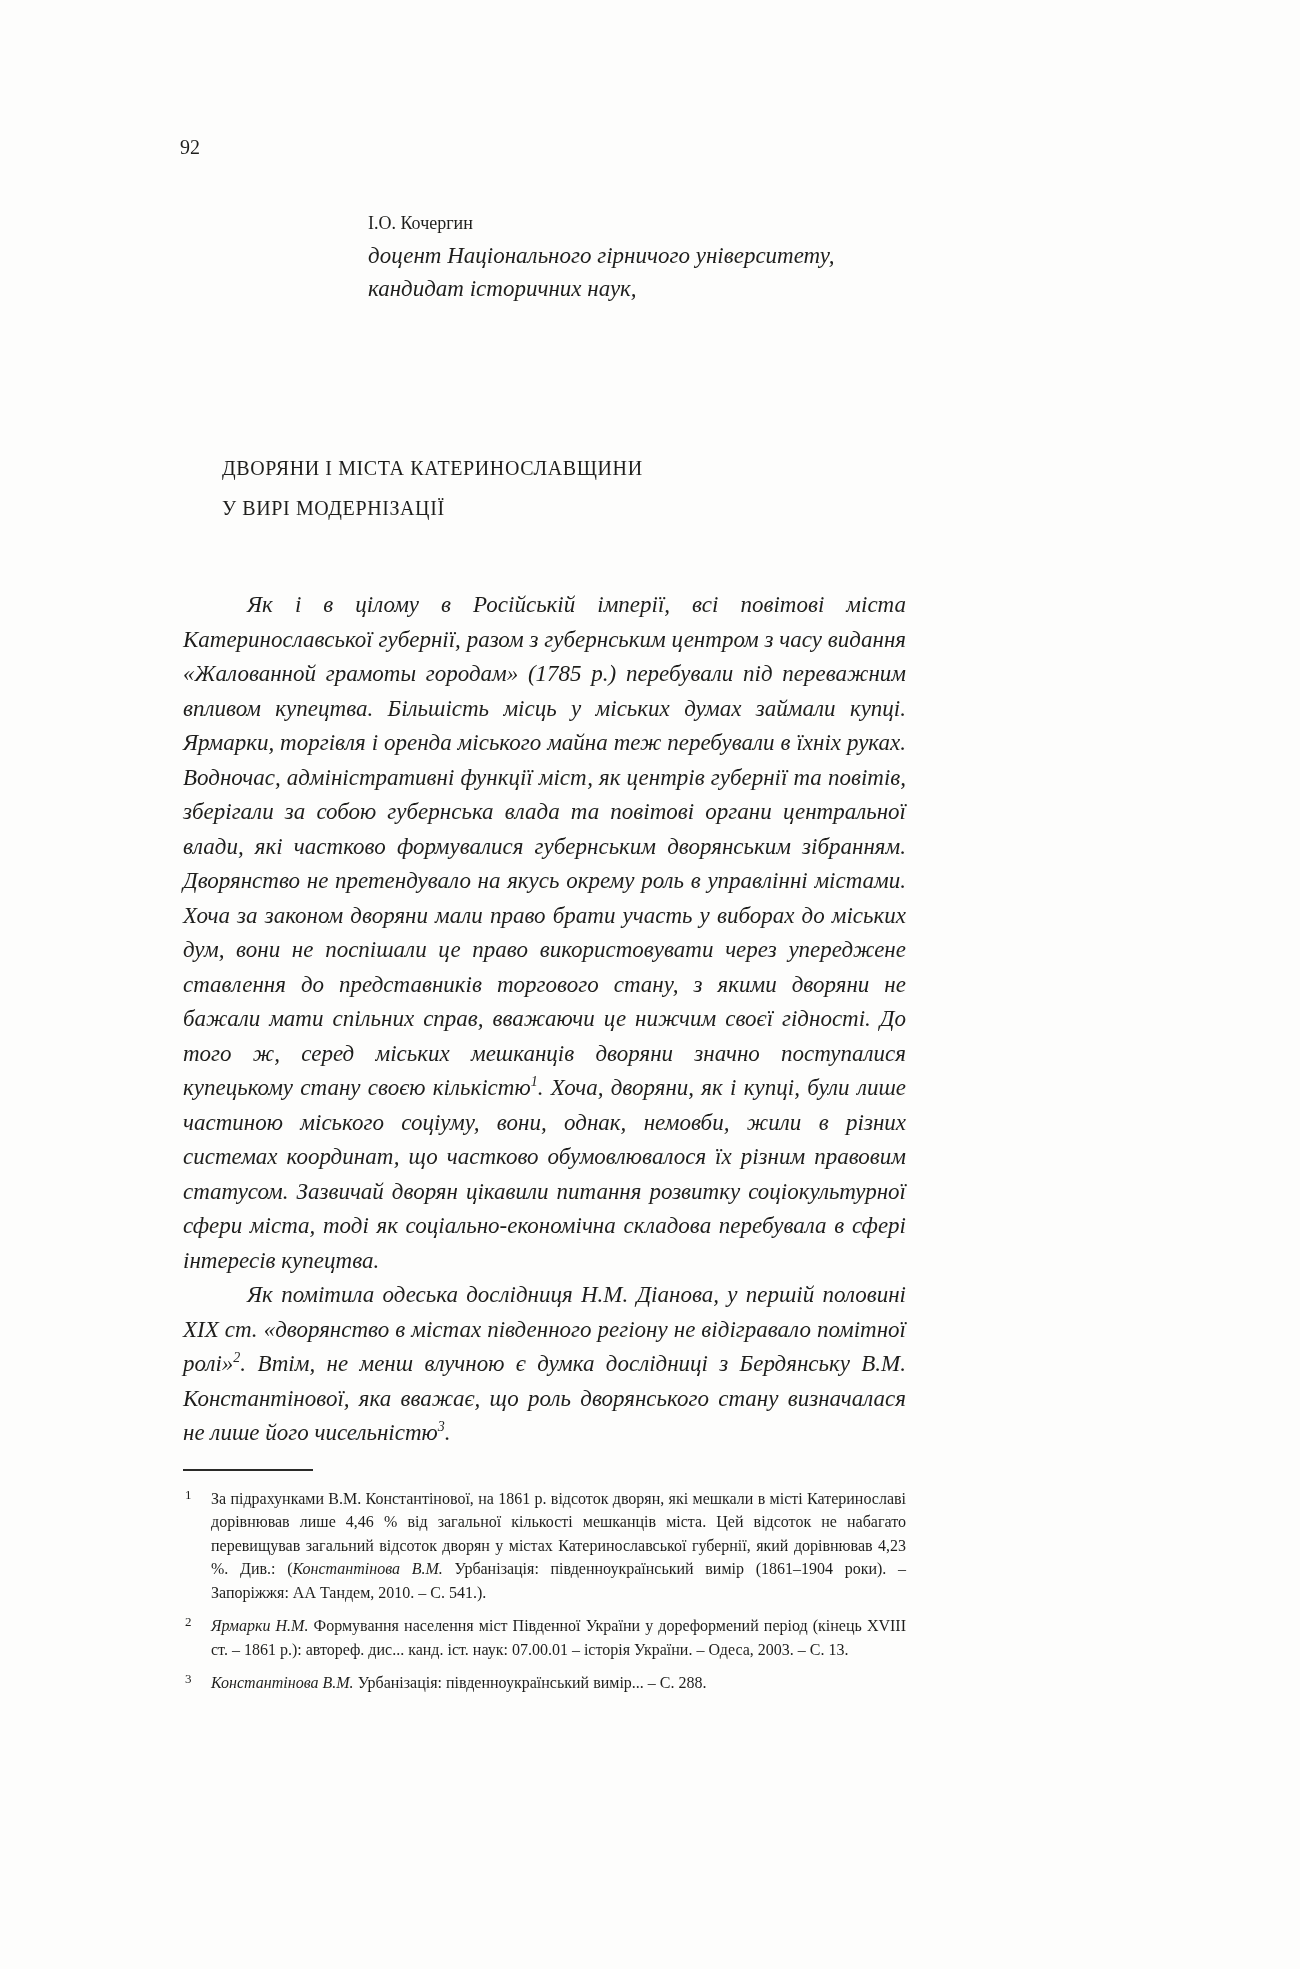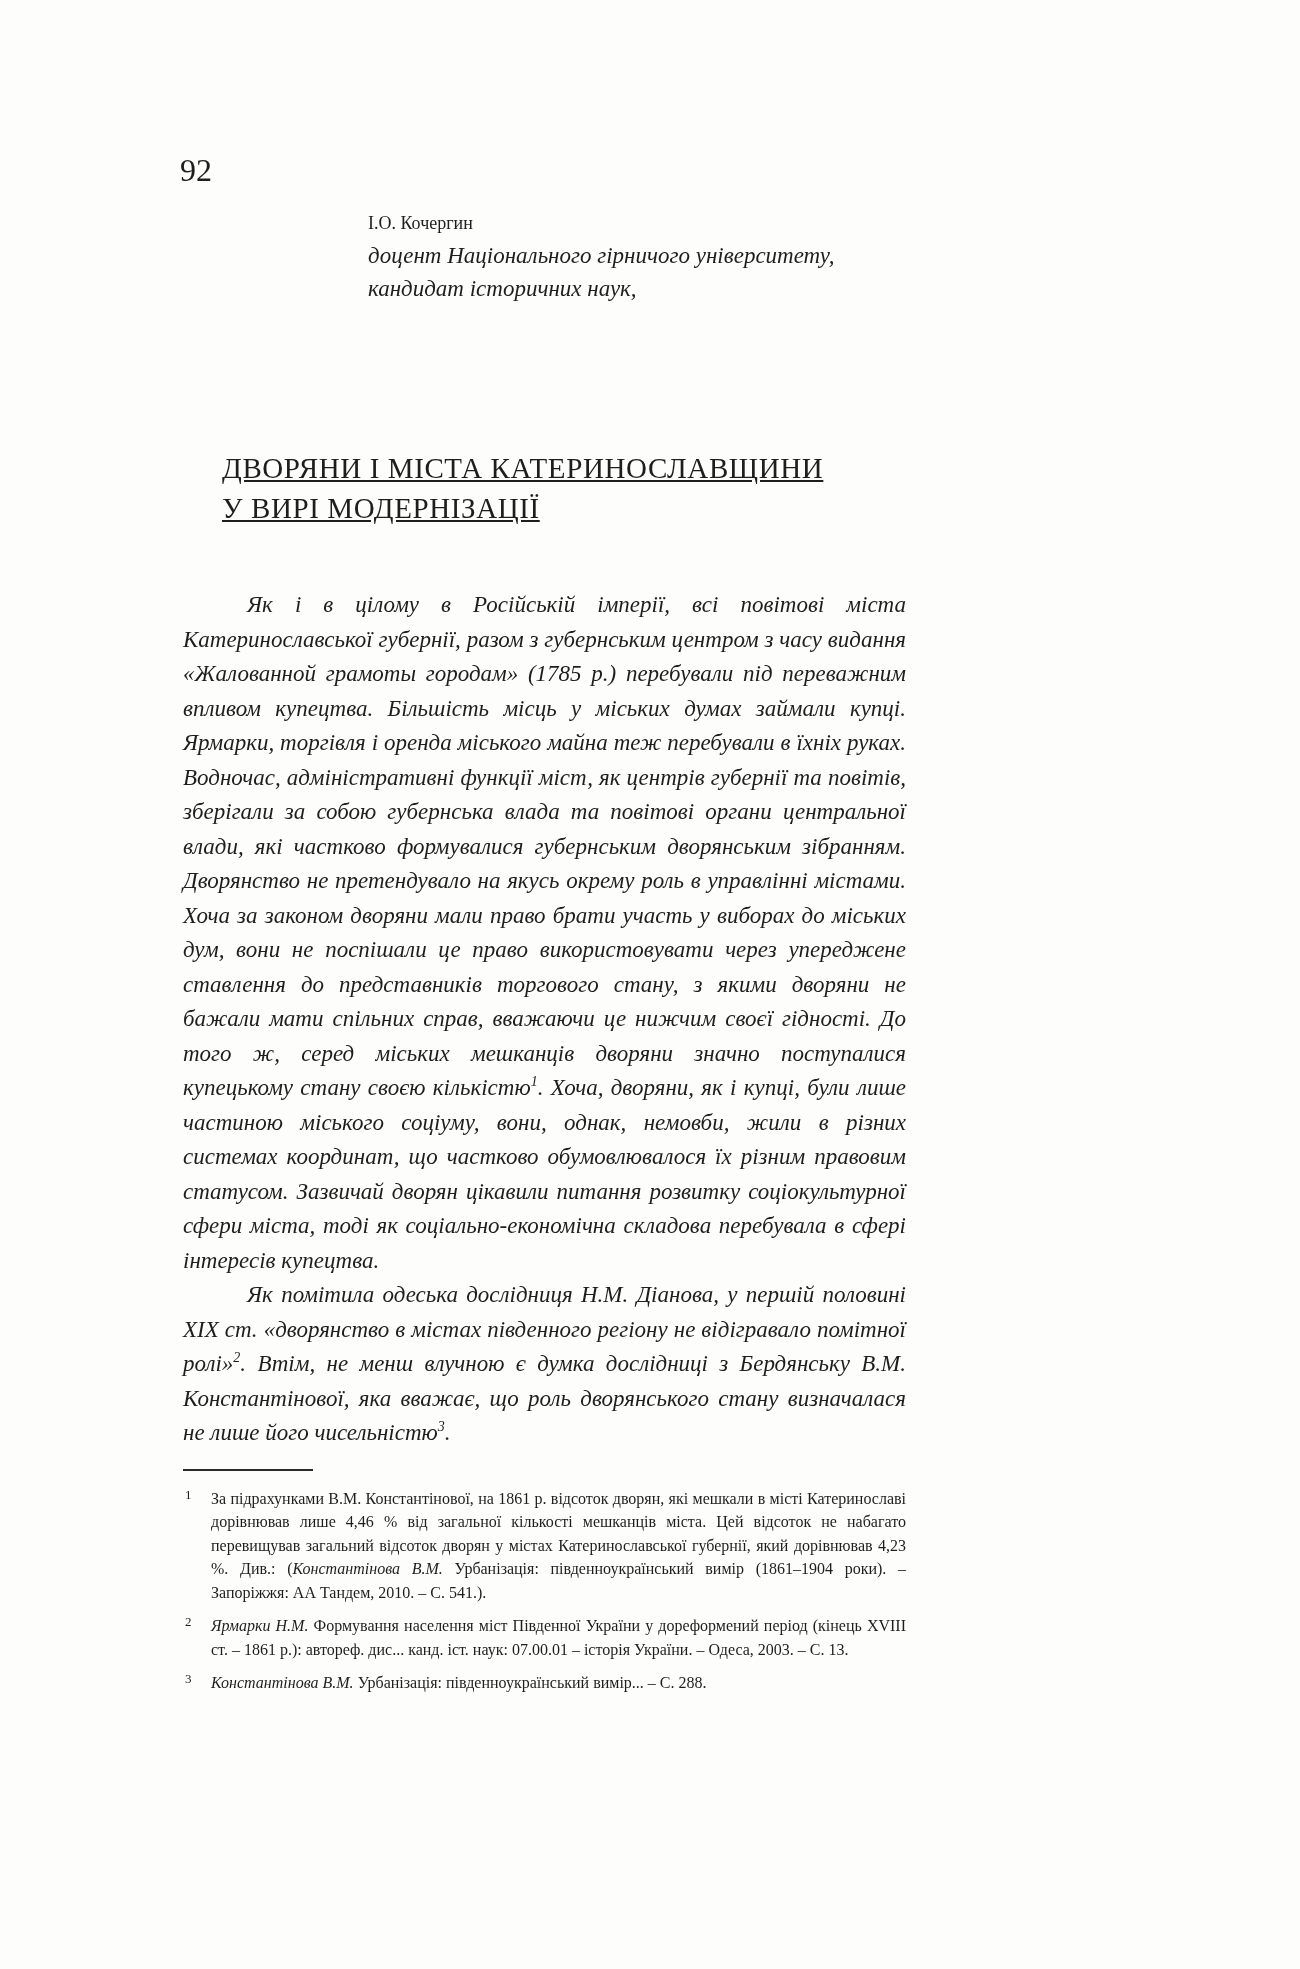--- a/index.html
+++ b/index.html
@@ -9,38 +9,37 @@
     height: 1969px;
     background: #fdfdfc;
     overflow: hidden;
     font-family: "Liberation Serif", "DejaVu Serif", serif;
     color: #1e1e1c;
     box-shadow: 0 0 6px rgba(0,0,0,.2);
   }
   .page-number {
     position: absolute;
     left: 180px;
-    top: 152px;
-    font-size: 32px;
+    top: 136px;
+    font-size: 20px;
   }
   .author {
     position: absolute;
     left: 368px;
     top: 213px;
   }
   .author-name { font-size: 18px; margin-bottom: 5px; }
   .author-line { font-style: italic; font-size: 23px; line-height: 33px; }
   .article-title {
     position: absolute;
     left: 222px;
     top: 448px;
-    font-size: 29px;
+    font-size: 20px;
     line-height: 40px;
     letter-spacing: 0.6px;
-    text-decoration: underline;
   }
   .content {
     position: absolute;
     left: 183px;
     top: 588px;
     width: 723px;
   }
   .body-p {
     font-size: 23px;
     line-height: 34.5px;

